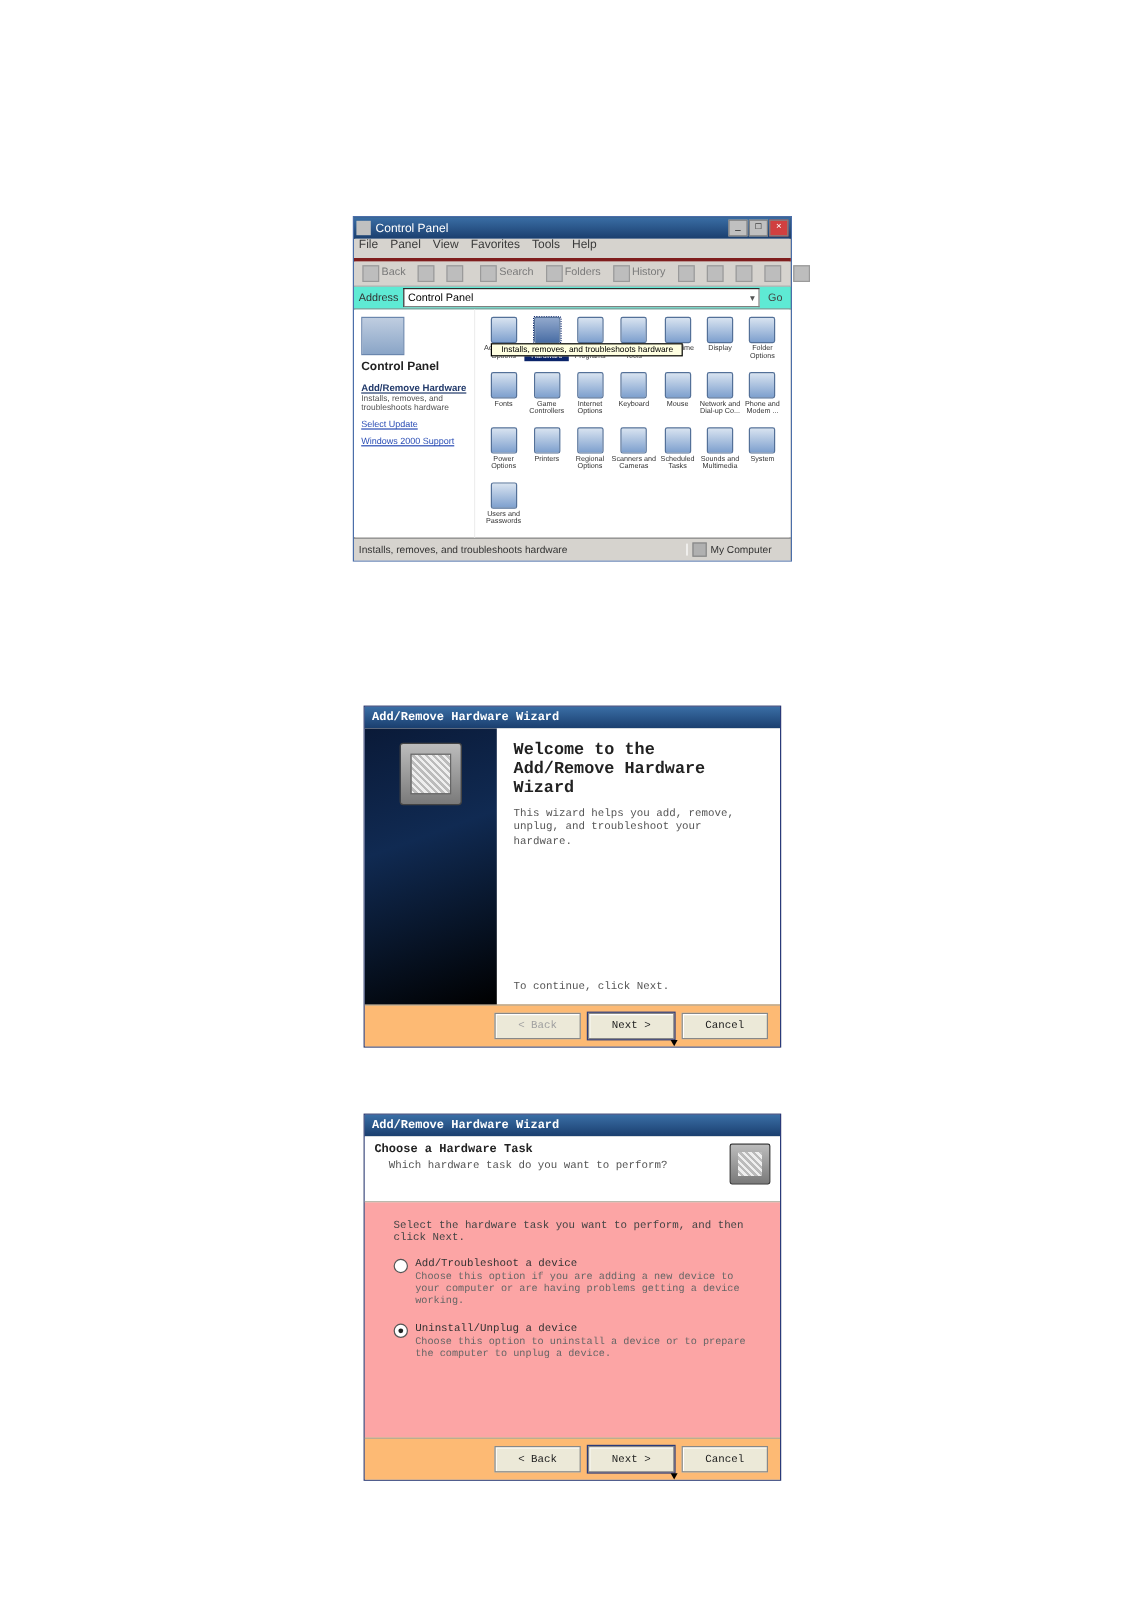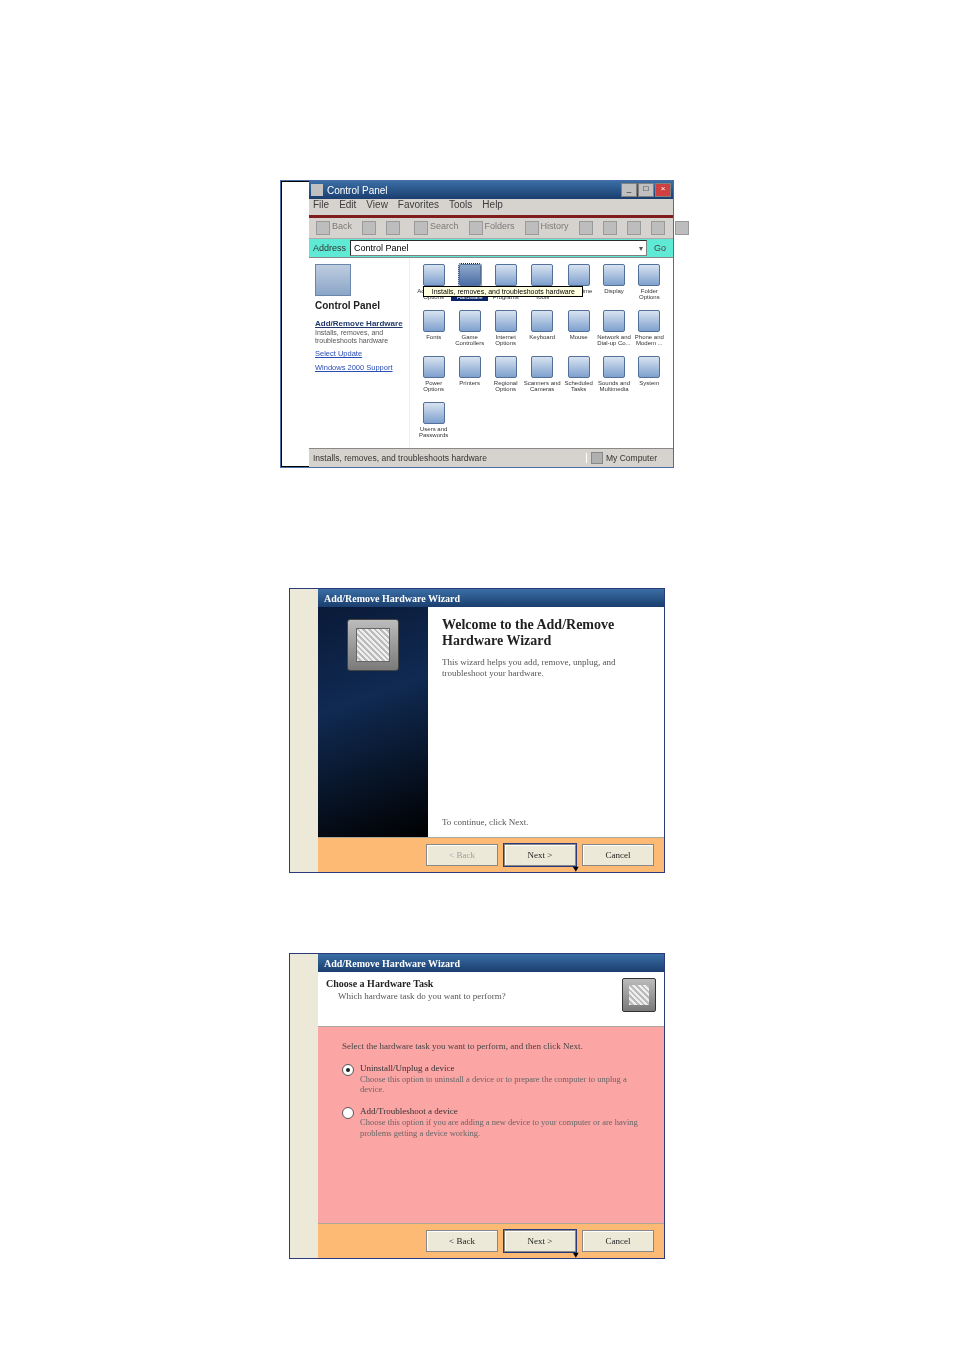--- a/index.html
+++ b/index.html
@@ -9,21 +9,20 @@
     font-size: 11px;
     width: 954px;
   }
   .page {
     width: 954px;
     padding-top: 180px;
     padding-bottom: 60px;
   }
   .fig {
     margin: 0 auto 120px auto;
-    padding-left: 28px;
   }
 
   
   .cp-window {
     width: 364px;
     margin: 0 auto 120px auto;
     border: 1px solid #4b6ea9;
     background: #fff;
     box-shadow: 0 0 0 1px #000 inset;
   }
@@ -229,24 +228,24 @@
     gap: 3px;
     padding: 0 4px;
   }
   .cp-status .sicon {
     width: 10px; height: 10px; background: #b0b0b0; border: 1px solid #888;
   }
 
   
   .wizard {
     width: 346px;
-    margin: 0 auto 80px auto;
+    margin: 0 auto 55px auto;
     border: 1px solid #2a3a7a;
     background: #ece9d8;
-    font-family: Liberation Serif, serif;
+    font-family: Liberation Mono, monospace;
   }
   .wiz-title {
     height: 18px;
     background: linear-gradient(#3a6ea5, #1a3e6e);
     color: #fff;
     font-size: 10px;
     font-weight: bold;
     display: flex;
     align-items: center;
     padding: 0 6px;
@@ -432,21 +431,21 @@
     <div class="cp-title-icon"></div>
     <span>Control Panel</span>
     <span class="spacer"></span>
     <div class="winbtn">_</div>
     <div class="winbtn">□</div>
     <div class="winbtn close">×</div>
   </div>
 
   <div class="cp-menubar">
     <span>File</span>
-    <span>Edit</span>
+    <span>Panel</span>
     <span>View</span>
     <span>Favorites</span>
     <span>Tools</span>
     <span>Help</span>
   </div>
 
   <div class="cp-toolbar">
     <div class="tb-btn">
       <div class="tb-icon"></div>
       <span>Back</span>
@@ -638,34 +637,34 @@
     <div class="texts">
       <div class="h-title">Choose a Hardware Task</div>
       <div class="h-sub">Which hardware task do you want to perform?</div>
     </div>
     <div class="hicon"></div>
   </div>
   <div class="wiz2-body">
     <div class="instr">Select the hardware task you want to perform, and then click Next.</div>
 
     <div class="radio-row">
+      <div class="radio"></div>
+      <div class="txt">
+        <div class="opt-title">Add/Troubleshoot a device</div>
+        <div class="opt-desc">Choose this option if you are adding a new device to your computer or are having problems getting a device working.</div>
+      </div>
+    </div>
+
+    <div class="radio-row">
       <div class="radio checked"></div>
       <div class="txt">
         <div class="opt-title">Uninstall/Unplug a device</div>
         <div class="opt-desc">Choose this option to uninstall a device or to prepare the computer to unplug a device.</div>
       </div>
     </div>
-
-    <div class="radio-row">
-      <div class="radio"></div>
-      <div class="txt">
-        <div class="opt-title">Add/Troubleshoot a device</div>
-        <div class="opt-desc">Choose this option if you are adding a new device to your computer or are having problems getting a device working.</div>
-      </div>
-    </div>
   </div>
   <div class="wiz-buttons">
     <div class="btn">&lt; Back</div>
     <div class="btn default cursor">Next &gt;</div>
     <div class="btn">Cancel</div>
   </div>
 </div>
 
 </div>
 

